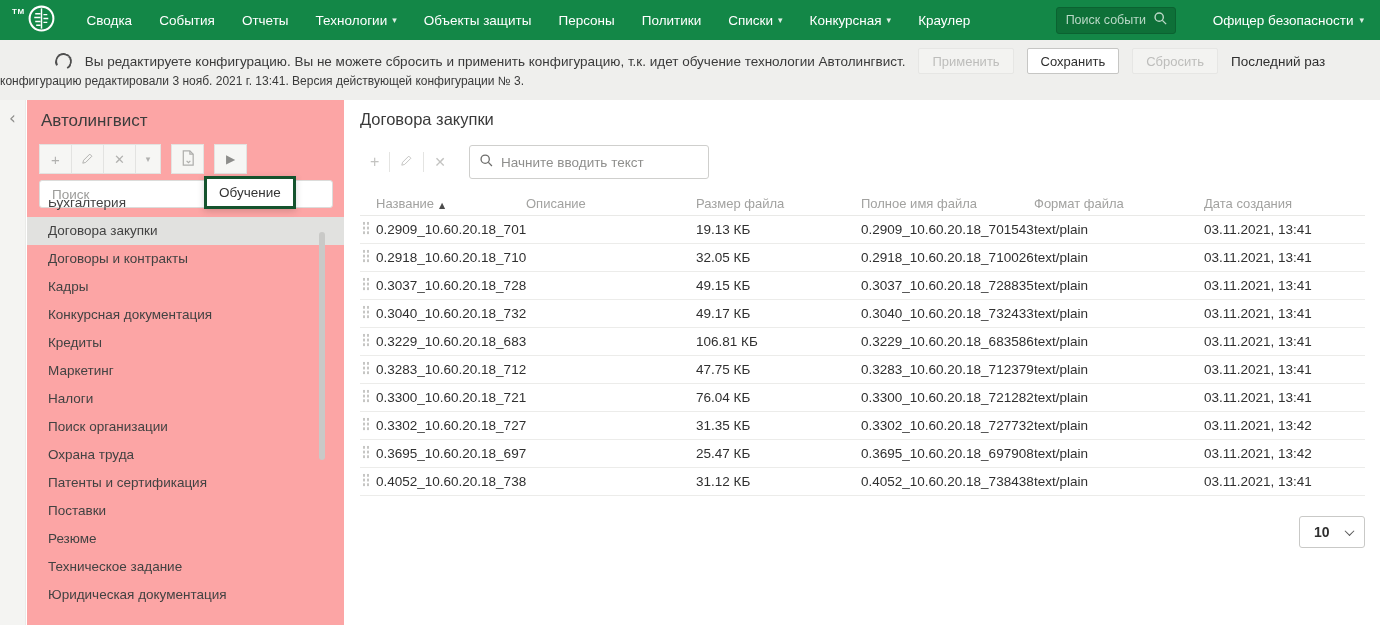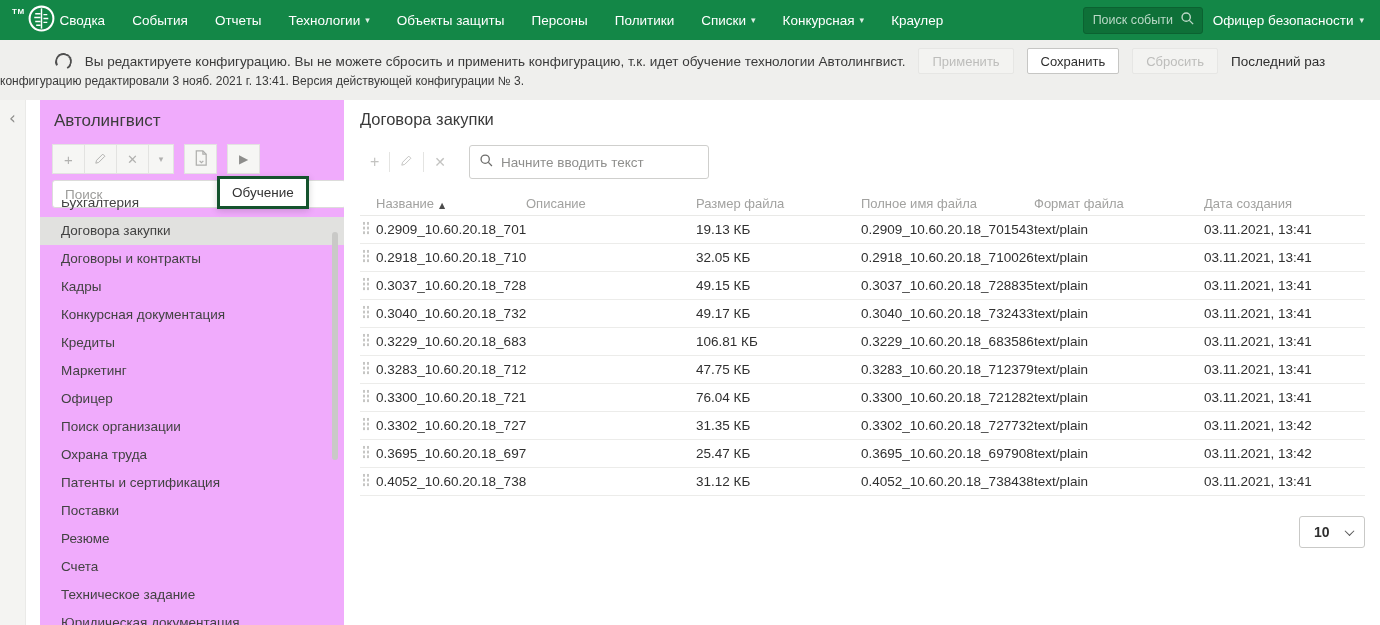--- a/index.html
+++ b/index.html
@@ -3,21 +3,21 @@
 <meta charset="utf-8">
 <style>
   * { box-sizing: border-box; }
   html,body { margin:0; padding:0; }
   body {
     width:1380px; height:625px; overflow:hidden; background:#fff;
     font-family:"Liberation Sans","DejaVu Sans",sans-serif; color:#333;
   }
   
   .nav { height:40px; background:#138747; display:flex; align-items:center;
-         padding:0 16px 0 12px; }
+         padding:0 16px 0 12px; gap:27px; }
   .logo { display:flex; align-items:flex-start; gap:2px; margin-right:4px; flex:0 0 auto; }
   .logo-tm { color:#fff; font-size:8px; font-weight:bold; margin-top:3px; letter-spacing:.5px; }
   .nav-item { color:#fff; font-size:13.5px; display:flex; align-items:center; gap:5px;
               white-space:nowrap; cursor:pointer; }
   .nav-caret { font-family:"DejaVu Sans",sans-serif; font-size:9px; color:#ddefe4; }
   .nav-search { margin-left:auto; width:120px; height:27px; background:#0e7038;
                 border:1px solid #0b6231; border-radius:3px; display:flex; align-items:center;
                 padding:0 7px; gap:5px; }
   .nav-search input { flex:1; min-width:0; background:transparent; border:none; outline:none;
                       color:#d6e9dd; font-size:12.5px; font-family:inherit; }
@@ -36,21 +36,21 @@
   .btn.normal { background:#fff; border:1px solid #c6c6c4; color:#2e2e2e; }
   .last-edited { font-size:13.5px; color:#2f2f2f; white-space:nowrap; }
   .banner-line2 { text-align:left; font-size:12px; color:#3a3a3a; margin-top:0; }
   
   .content { position:relative; height:525px; }
   .collapse-strip { position:absolute; left:0; top:0; width:26px; height:100%;
                     background:#f4f4f2; border-right:1px solid #eaeae8; }
   .collapse-chevron { display:block; text-align:center; margin-top:8px; font-size:17px;
                       color:#8f8f8d; cursor:pointer; font-family:"DejaVu Sans",sans-serif; }
   
-  .sidebar { position:absolute; left:40px; top:0; width:317px; height:100%; background:#f0abfc; }
+  .sidebar { position:absolute; left:27px; top:0; width:317px; height:100%; background:#fca5a5; }
   .sidebar-title { font-size:17px; color:#3c3c3c; padding:11px 0 0 14px; }
   .sidebar-toolbar { display:flex; align-items:center; margin:13px 0 0 12px; }
   .tool-btn { width:33px; height:30px; background:#f6f6f4; border:1px solid #e3e3e1;
               display:flex; align-items:center; justify-content:center; color:#b1b1af;
               font-size:15px; margin-right:-1px; cursor:pointer; }
   .tool-btn.caret-btn { width:26px; font-size:9px; font-family:"DejaVu Sans",sans-serif; }
   .tool-btn.spaced { margin-left:11px; }
   .tool-btn.play-btn { color:#8d8d8b; font-size:12px; font-family:"DejaVu Sans",sans-serif; }
   .sidebar-search { position:absolute; left:12px; top:80px; width:294px; height:28px;
                     background:#fff; border:1px solid #dcdcda; border-radius:3px;
@@ -228,27 +228,26 @@
     </div>
 
     <div class="cat-list">
         <div class="cat-item">Бухгалтерия</div>
         <div class="cat-item selected">Договора закупки</div>
         <div class="cat-item">Договоры и контракты</div>
         <div class="cat-item">Кадры</div>
         <div class="cat-item">Конкурсная документация</div>
         <div class="cat-item">Кредиты</div>
         <div class="cat-item">Маркетинг</div>
-        <div class="cat-item">Офицер</div>
+        <div class="cat-item">Налоги</div>
         <div class="cat-item">Поиск организации</div>
         <div class="cat-item">Охрана труда</div>
         <div class="cat-item">Патенты и сертификация</div>
         <div class="cat-item">Поставки</div>
         <div class="cat-item">Резюме</div>
-        <div class="cat-item">Счета</div>
         <div class="cat-item">Техническое задание</div>
         <div class="cat-item">Юридическая документация</div>
       </div>
     <div class="side-scrollbar"></div>
   </div>
 
   <div class="main">
     <div class="main-title">Договора закупки</div>
 
     <div class="main-toolbar">

